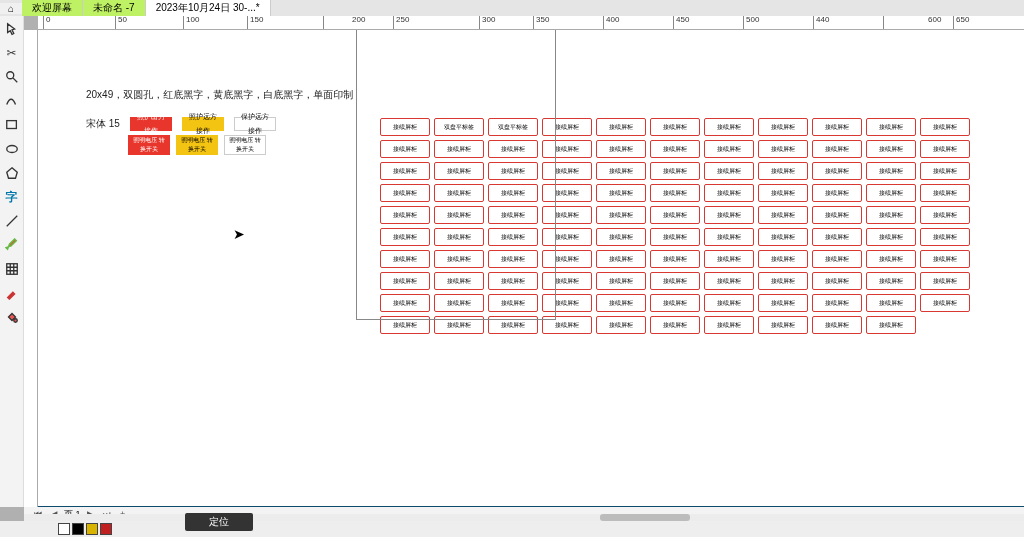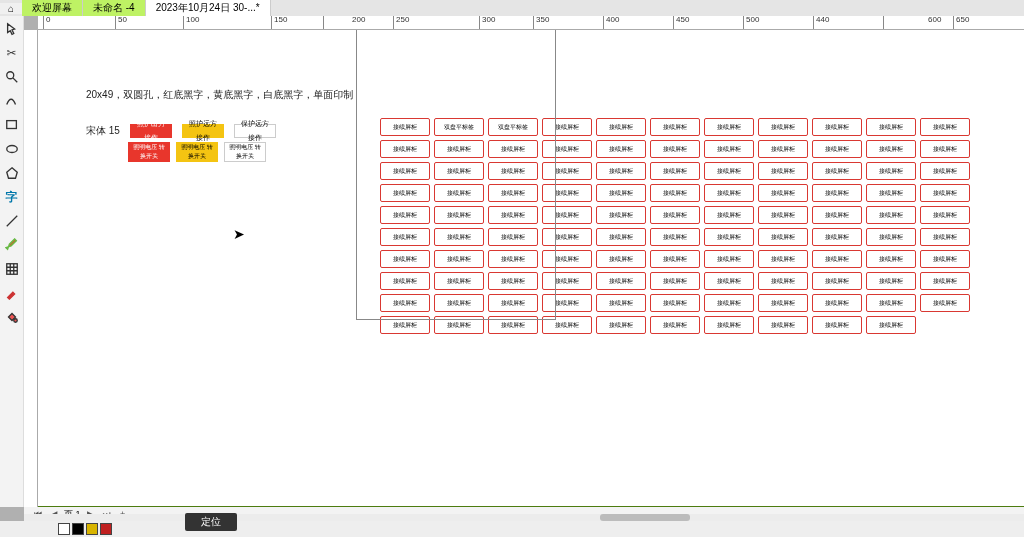--- a/index.html
+++ b/index.html
@@ -15,62 +15,62 @@
 .toolbox { position:absolute; top:16px; left:0; width:24px; bottom:30px; background:#f3f3f3; display:flex; flex-direction:column; align-items:center; padding-top:4px; gap:6px; border-right:1px solid #ddd;}
 .toolbox .tool { width:18px; height:18px; display:flex; align-items:center; justify-content:center; font-size:12px; color:#333; cursor:pointer; }
 .toolbox .tool svg { width:14px; height:14px; stroke:#333; fill:none; stroke-width:1.5; }
 
 
 .ruler { position:absolute; top:16px; left:38px; right:0; height:14px; background:#fff; border-bottom:1px solid #aaa; overflow:hidden; }
 .ruler .tick { position:absolute; top:0; height:14px; border-left:1px solid #888; font-size:8px; color:#333; padding-left:2px; line-height:8px;}
 .vruler { position:absolute; top:30px; left:24px; width:14px; bottom:30px; background:#fff; border-right:1px solid #aaa;}
 
 
-.canvas-wrap { position:absolute; top:30px; left:38px; right:0; bottom:30px; background:#4d7c0f; overflow:hidden;}
+.canvas-wrap { position:absolute; top:30px; left:38px; right:0; bottom:30px; background:#0c4a6e; overflow:hidden;}
 .page { position:absolute; top:0; left:0; width:986px; height:476px; background:#fff; }
 
 
 .sel-rect { position:absolute; top:0; left:318px; width:200px; height:290px; border:1px solid #888; border-top:none;}
 
 
 .cursor { position:absolute; left:195px; top:196px; font-size:14px; color:#000; pointer-events:none;}
 
 
 .hdr-block { position:absolute; top:58px; left:48px; font-size:10px; color:#222; }
-.hdr-block .font-line { margin-top:22px; display:flex; align-items:center; gap:10px;}
+.hdr-block .font-line { margin-top:15px; display:flex; align-items:center; gap:10px;}
 .pill { font-size:7px; height:14px; line-height:14px; padding:0 4px; display:inline-flex; align-items:center; justify-content:center; text-align:center; }
 .pill.red { background:#e8362c; color:#fff; width:42px;}
 .pill.yellow { background:#f4c412; color:#000; width:42px;}
 .pill.white { background:#fff; color:#000; border:1px solid #ccc; width:42px;}
 .rowpills { margin-top:4px; display:flex; gap:6px; margin-left:42px;}
 .rowpills .pill { height:20px; line-height:9px; font-size:6px; }
 
 
 .label-grid { position:absolute; top:88px; left:342px; width:610px; }
 .lrow { display:flex; gap:4px; margin-bottom:4px; }
 .lbl { width:50px; height:18px; border:1px solid #d93832; border-radius:2px; background:#fff; font-size:6px; color:#000; display:flex; align-items:center; justify-content:center; }
 .lrow.short .lbl:last-child { visibility:hidden;}
 
 
 .pager-bar { position:absolute; bottom:16px; left:24px; right:0; height:14px; background:#f3f3f3; display:flex; align-items:center; font-size:9px; gap:4px; padding-left:8px;}
 .pager-bar .btn { width:12px; text-align:center; color:#555; }
 
 .status-bar { position:absolute; bottom:0; left:0; right:0; height:16px; background:#eee; display:flex; align-items:center;}
 .swatch { width:12px; height:12px; margin-left:2px; border:1px solid #444;}
-.tooltip { position:absolute; bottom:6px; left:185px; background:#333; color:#fff; font-size:10px; padding:2px 16px; border-radius:2px;}
+.tooltip { position:absolute; bottom:6px; left:185px; background:#333; color:#fff; font-size:10px; padding:2px 24px; border-radius:2px;}
 .hscroll-track{ position:absolute; bottom:16px; left:24px; right:0; height:7px; background:#ececec;}
 .hscroll-thumb{ position:absolute; bottom:16px; left:600px; width:90px; height:7px; background:#bcbcbc; border-radius:3px;}
 </style>
 </head>
 <body>
 
 <div class="tabs">
   <div class="home"><span>⌂</span></div>
   <div class="tab">欢迎屏幕</div>
-  <div class="tab">未命名 -4</div>
+  <div class="tab">未命名 -7</div>
   <div class="tab active">2023年10月24日  30-...*</div>
 </div>
 
 <div class="toolbox">
  <div class="tool">
       <svg viewBox="0 0 16 16">
         <path d="M3 2l8 6-3 1 2 4-2 1-2-4-3 2z"></path>
       </svg>
     </div>
  <div class="tool">✂︎</div>
@@ -127,21 +127,21 @@
         <path d="M4 8l4-4 4 4-4 4z" fill="#e55"></path>
         <circle cx="12" cy="12" r="2" fill="#e55"></circle>
       </svg>
     </div>
 </div>
 
 <div class="ruler">
     <div class="tick" style="left: 5px;">0</div>
     <div class="tick" style="left: 77px;">50</div>
     <div class="tick" style="left: 145px;">100</div>
-    <div class="tick" style="left: 233px;">150</div>
+    <div class="tick" style="left: 209px;">150</div>
     <div class="tick" style="left: 285px; padding-left: 28px;">200</div>
     <div class="tick" style="left: 355px;">250</div>
     <div class="tick" style="left: 425px; margin-left: 16px;">300</div>
     <div class="tick" style="left: 495px;">350</div>
     <div class="tick" style="left: 565px;">400</div>
     <div class="tick" style="left: 635px;">450</div>
     <div class="tick" style="left: 705px;">500</div>
     <div class="tick" style="left: 775px;">440</div>
     <div class="tick" style="left: 845px; padding-left: 44px;">600</div>
     <div class="tick" style="left: 915px;">650</div>

